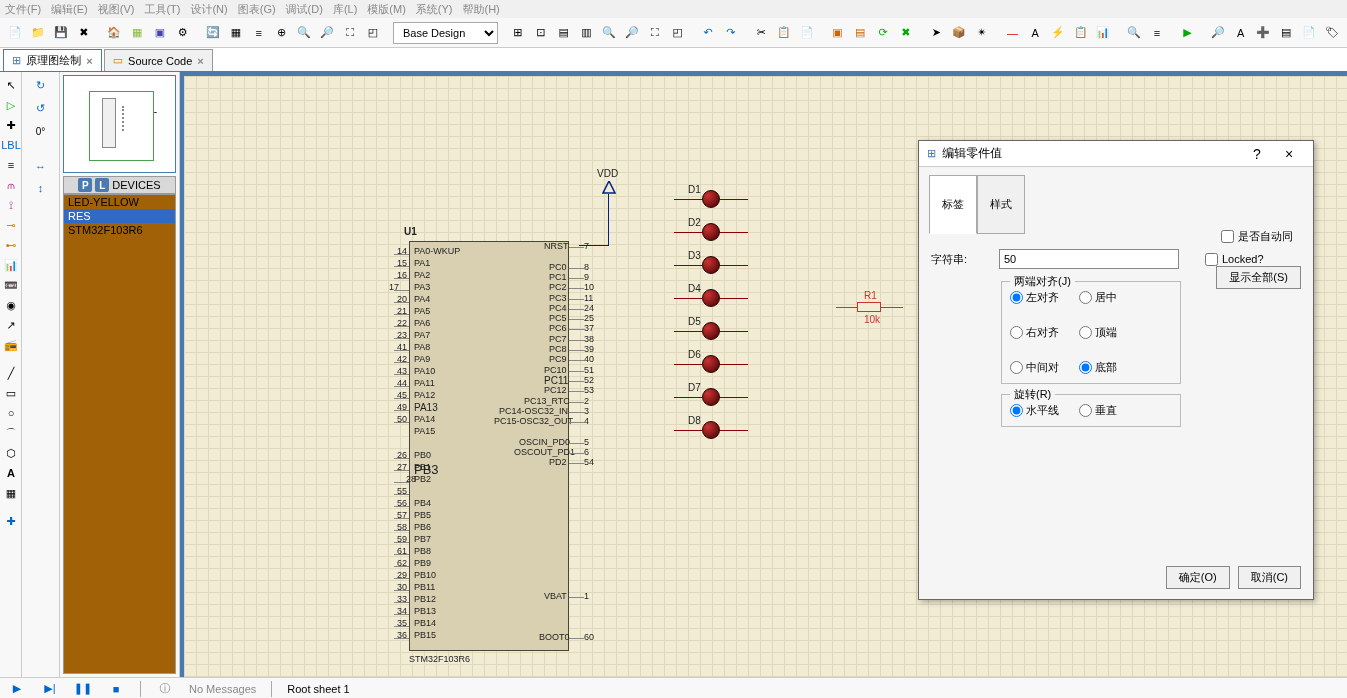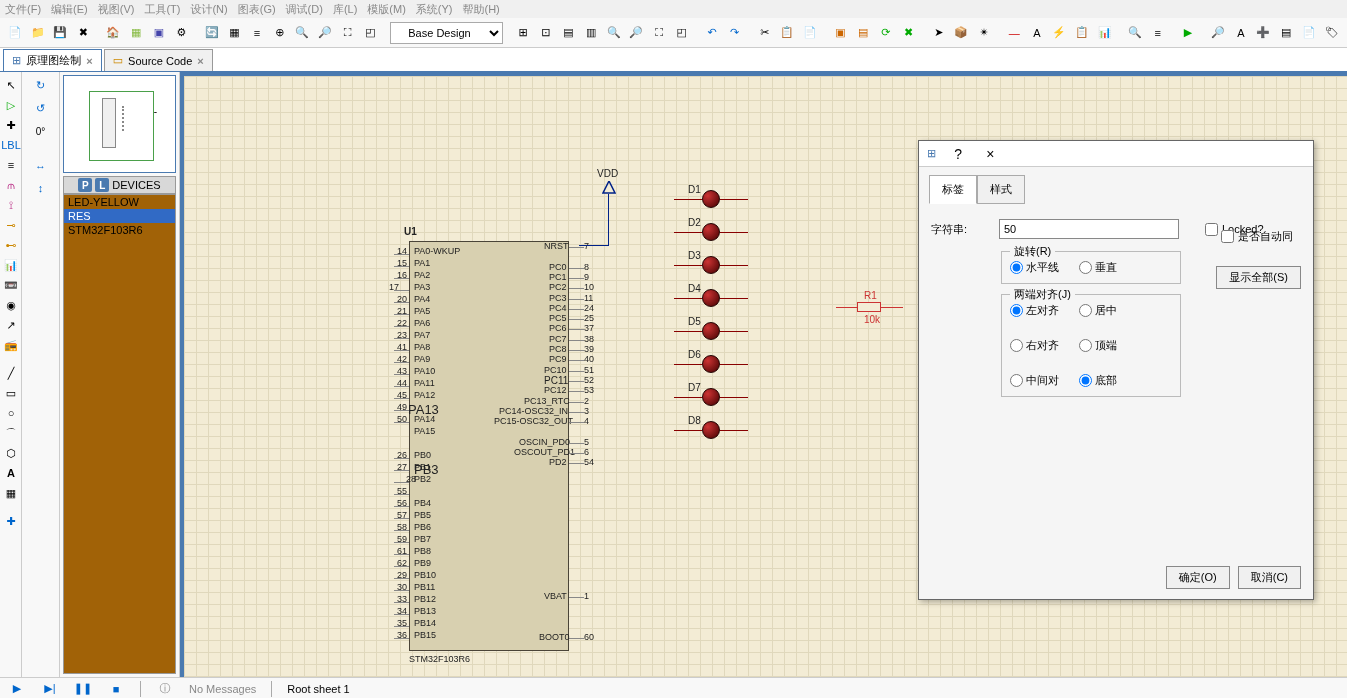--- a/index.html
+++ b/index.html
@@ -2,21 +2,21 @@
 <html><head>
 <meta charset="utf-8">
 <style>
 *{margin:0;padding:0;box-sizing:border-box;font-family:"Microsoft YaHei",Arial,sans-serif;font-size:11px;}
 body{background:#f0f0f0;width:1347px;height:698px;overflow:hidden;position:relative;}
 .menubar{height:18px;background:#f0f0f0;display:flex;align-items:center;padding:0 5px;color:#888;gap:10px;}
 .menubar span{cursor:pointer;}
 .toolbar{height:30px;background:#f8f8f8;display:flex;align-items:center;padding:2px 5px;gap:2px;border-bottom:1px solid #ccc;}
 .tb-btn{width:22px;height:22px;display:inline-flex;align-items:center;justify-content:center;border:1px solid transparent;cursor:pointer;}
 .tb-sep{width:6px;}
-.dropdown{height:22px;border:1px solid #aaa;background:#fff;padding:0 15px 0 13px;font-size:11px;}
+.dropdown{height:22px;border:1px solid #aaa;background:#fff;padding:0 15px 0 5px;font-size:11px;}
 .tabs{height:24px;background:#fff;display:flex;align-items:flex-end;padding-left:3px;border-bottom:1px solid #4a7ab0;}
 .tab{height:22px;padding:0 8px;display:flex;align-items:center;gap:5px;border:1px solid #999;border-bottom:none;background:#f0f0f0;margin-right:2px;cursor:pointer;}
 .tab.active{background:#fff;border-color:#4a7ab0;}
 .tab-close{color:#888;font-weight:bold;cursor:pointer;}
 .main{display:flex;height:605px;}
 .left-tools{width:22px;background:#f8f8f8;border-right:1px solid #ccc;display:flex;flex-direction:column;padding-top:3px;}
 .lt-btn{width:20px;height:18px;display:flex;align-items:center;justify-content:center;cursor:pointer;margin:1px;}
 .rot-tools{width:38px;background:#f8f8f8;border-right:1px solid #ccc;display:flex;flex-direction:column;align-items:center;padding-top:3px;gap:3px;}
 .rot-btn{width:20px;height:20px;display:flex;align-items:center;justify-content:center;cursor:pointer;}
 .side-panel{width:120px;background:#f8f8f8;border-right:1px solid #ccc;display:flex;flex-direction:column;}
@@ -39,21 +39,21 @@
 .vdd-label{position:absolute;font-size:10px;color:#222;}
 .led{position:absolute;width:18px;height:18px;border-radius:50%;background:radial-gradient(circle at 30% 30%,#cc3333,#440000);border:1px solid #220000;}
 .led-label{position:absolute;font-size:10px;color:#222;}
 .res{position:absolute;width:24px;height:10px;border:1px solid #cc3333;background:#f3ecd5;}
 .res-label{position:absolute;font-size:10px;color:#cc3333;}
 .dialog{position:absolute;left:918px;top:140px;width:396px;height:460px;background:#f5f5f5;border:1px solid #666;box-shadow:2px 2px 6px rgba(0,0,0,0.3);}
 .dlg-title{height:26px;background:#fff;display:flex;align-items:center;padding:0 8px;border-bottom:1px solid #ccc;}
 .dlg-title-text{flex:1;font-size:12px;}
 .dlg-title-btn{width:32px;text-align:center;cursor:pointer;font-size:14px;}
 .dlg-tabs{display:flex;padding:8px 10px 0 10px;gap:0;}
-.dlg-tab{padding:6px 12px;border:1px solid #aaa;background:#f0f0f0;cursor:pointer;font-size:11px;}
+.dlg-tab{padding:21px 12px;border:1px solid #aaa;background:#f0f0f0;cursor:pointer;font-size:11px;}
 .dlg-tab.active{background:#fff;border-bottom-color:#fff;}
 .dlg-body{padding:15px 12px;}
 .dlg-row{display:flex;align-items:center;gap:8px;margin-bottom:12px;}
 .dlg-label{width:60px;font-size:11px;}
 .dlg-input{flex:1;height:20px;border:1px solid #888;padding:0 4px;background:#fff;}
 .dlg-chk{display:flex;align-items:center;gap:4px;font-size:11px;}
 .dlg-group{border:1px solid #bbb;padding:8px;margin-left:70px;margin-bottom:10px;position:relative;width:180px;}
 .dlg-group-title{position:absolute;top:-8px;left:8px;background:#f5f5f5;padding:0 4px;font-size:11px;}
 .dlg-radios{display:flex;gap:20px;flex-wrap:wrap;}
 .dlg-radio{display:flex;align-items:center;gap:3px;font-size:11px;}
@@ -262,21 +262,21 @@
           <div class="wire" style="left:210px;top:298px;width:15px;height:1px;background:#888"></div>
           <span class="chip-label" style="left:230px;top:290px;font-size:9px">PA10</span>
           <span class="pin-num" style="left:205px;top:302px;text-align:right;width:18px">44</span>
           <div class="wire" style="left:210px;top:310px;width:15px;height:1px;background:#888"></div>
           <span class="chip-label" style="left:230px;top:302px;font-size:9px">PA11</span>
           <span class="pin-num" style="left:205px;top:314px;text-align:right;width:18px">45</span>
           <div class="wire" style="left:210px;top:322px;width:15px;height:1px;background:#888"></div>
           <span class="chip-label" style="left:230px;top:314px;font-size:9px">PA12</span>
           <span class="pin-num" style="left:205px;top:326px;text-align:right;width:18px">49</span>
           <div class="wire" style="left:210px;top:334px;width:15px;height:1px;background:#888"></div>
-          <span class="chip-label" style="left:224px;top:326px;font-size:13px">PA13</span>
+          <span class="chip-label" style="left:230px;top:326px;font-size:10px">PA13</span>
           <span class="pin-num" style="left:205px;top:338px;text-align:right;width:18px">50</span>
           <div class="wire" style="left:210px;top:346px;width:15px;height:1px;background:#888"></div>
           <span class="chip-label" style="left:230px;top:338px;font-size:9px">PA14</span>
           <span class="chip-label" style="left:230px;top:350px;font-size:9px">PA15</span>
           <span class="pin-num" style="left:205px;top:374px;text-align:right;width:18px">26</span>
           <div class="wire" style="left:210px;top:382px;width:15px;height:1px;background:#888"></div>
           <span class="chip-label" style="left:230px;top:374px;font-size:9px">PB0</span>
           <span class="pin-num" style="left:205px;top:386px;text-align:right;width:18px">27</span>
           <div class="wire" style="left:210px;top:394px;width:15px;height:1px;background:#888"></div>
           <span class="chip-label" style="left:230px;top:386px;font-size:9px">PB1</span>
@@ -442,20 +442,21 @@
       <div class="wire" style="left:697px;top:231px;width:22px;height:1px;background:#cc3333"></div>
       <div class="res-label" style="left:680px;top:214px">R1</div>
       <div class="res-label" style="left:680px;top:238px">10k</div>
     </div>
   </div>
 </div>
 
 <div class="dialog">
   <div class="dlg-title">
     <span style="color:#4a7ab0;margin-right:6px">⊞</span>
+    <span class="dlg-title-text">编辑零件值</span>
     <span class="dlg-title-btn">?</span>
     <span class="dlg-title-btn">×</span>
   </div>
   <div class="dlg-tabs">
     <div class="dlg-tab active">标签</div>
     <div class="dlg-tab">样式</div>
   </div>
   <div class="dlg-body">
     <div class="dlg-row">
       <span class="dlg-label">字符串:</span>
@@ -466,58 +467,58 @@
           <span>Locked?</span>
         </label>
     </div>
     <div style="position:absolute;right:20px;top:88px">
       <label class="dlg-chk">
           <input type="checkbox" style="">
           <span>是否自动同</span>
         </label>
     </div>
     <div class="dlg-group">
+      <span class="dlg-group-title">两端对齐(J)</span>
+      <div class="dlg-radios">
+        <label class="dlg-radio">
+            <input type="radio" name="ah" checked="" style="">
+            <span>左对齐</span>
+          </label>
+        <label class="dlg-radio">
+            <input type="radio" name="ah" style="">
+            <span>居中</span>
+          </label>
+        <label class="dlg-radio">
+            <input type="radio" name="ah" style="">
+            <span>右对齐</span>
+          </label>
+        <label class="dlg-radio">
+            <input type="radio" name="av" style="">
+            <span>顶端</span>
+          </label>
+        <label class="dlg-radio">
+            <input type="radio" name="av" style="">
+            <span>中间对</span>
+          </label>
+        <label class="dlg-radio">
+            <input type="radio" name="av" checked="" style="">
+            <span>底部</span>
+          </label>
+      </div>
+    </div>
+    <div class="dlg-group">
       <span class="dlg-group-title">旋转(R)</span>
       <div class="dlg-radios">
         <label class="dlg-radio">
             <input type="radio" name="rot" checked="" style="">
             <span>水平线</span>
           </label>
         <label class="dlg-radio">
             <input type="radio" name="rot" style="">
             <span>垂直</span>
-          </label>
-      </div>
-    </div>
-    <div class="dlg-group">
-      <span class="dlg-group-title">两端对齐(J)</span>
-      <div class="dlg-radios">
-        <label class="dlg-radio">
-            <input type="radio" name="ah" checked="" style="">
-            <span>左对齐</span>
-          </label>
-        <label class="dlg-radio">
-            <input type="radio" name="ah" style="">
-            <span>居中</span>
-          </label>
-        <label class="dlg-radio">
-            <input type="radio" name="ah" style="">
-            <span>右对齐</span>
-          </label>
-        <label class="dlg-radio">
-            <input type="radio" name="av" style="">
-            <span>顶端</span>
-          </label>
-        <label class="dlg-radio">
-            <input type="radio" name="av" style="">
-            <span>中间对</span>
-          </label>
-        <label class="dlg-radio">
-            <input type="radio" name="av" checked="" style="">
-            <span>底部</span>
           </label>
       </div>
     </div>
   </div>
   <button class="dlg-btn show-all-btn">显示全部(S)</button>
   <div class="dlg-buttons">
     <button class="dlg-btn">确定(O)</button>
     <button class="dlg-btn">取消(C)</button>
   </div>
 </div>

